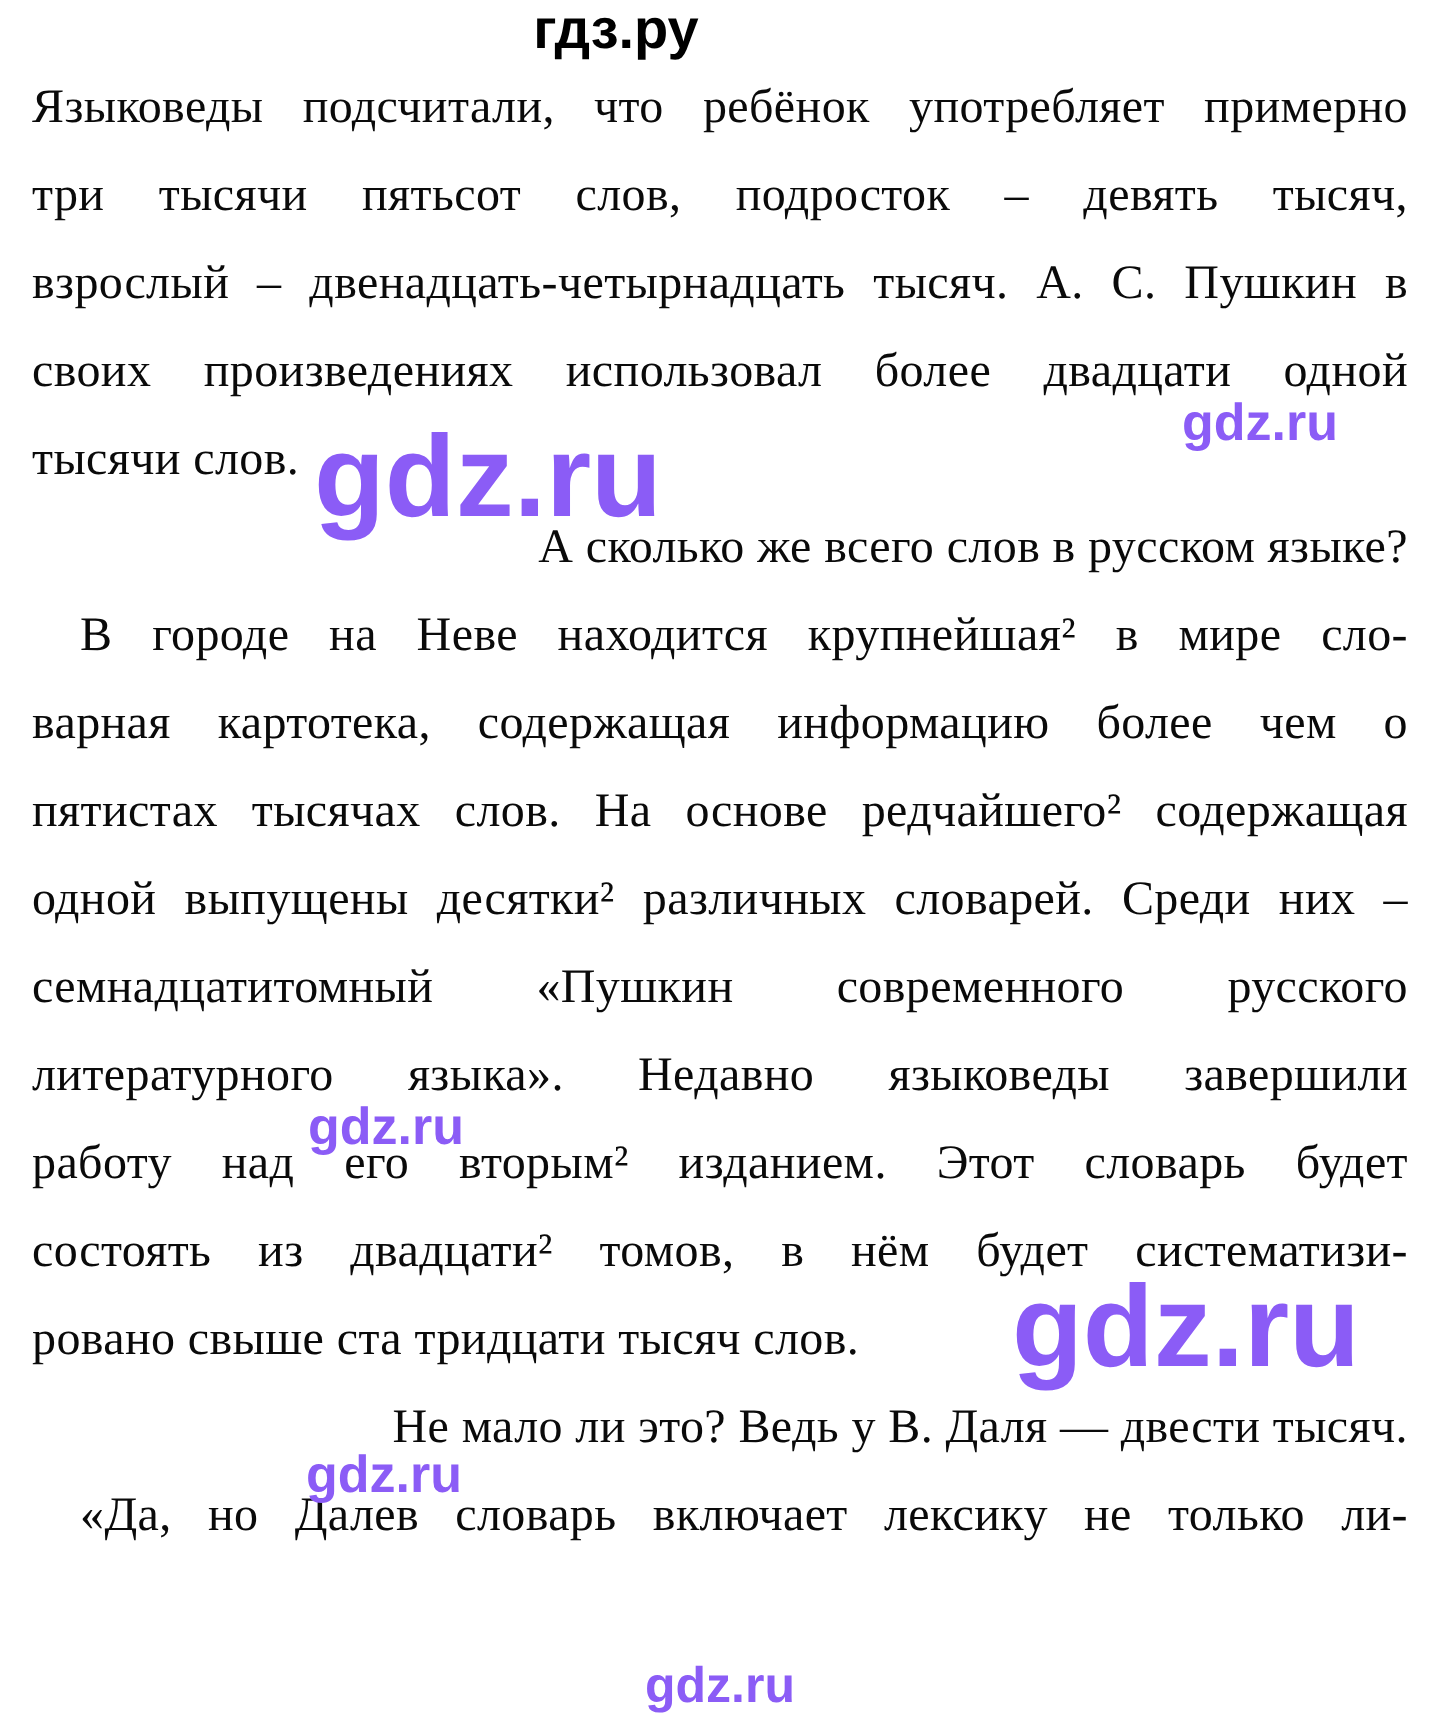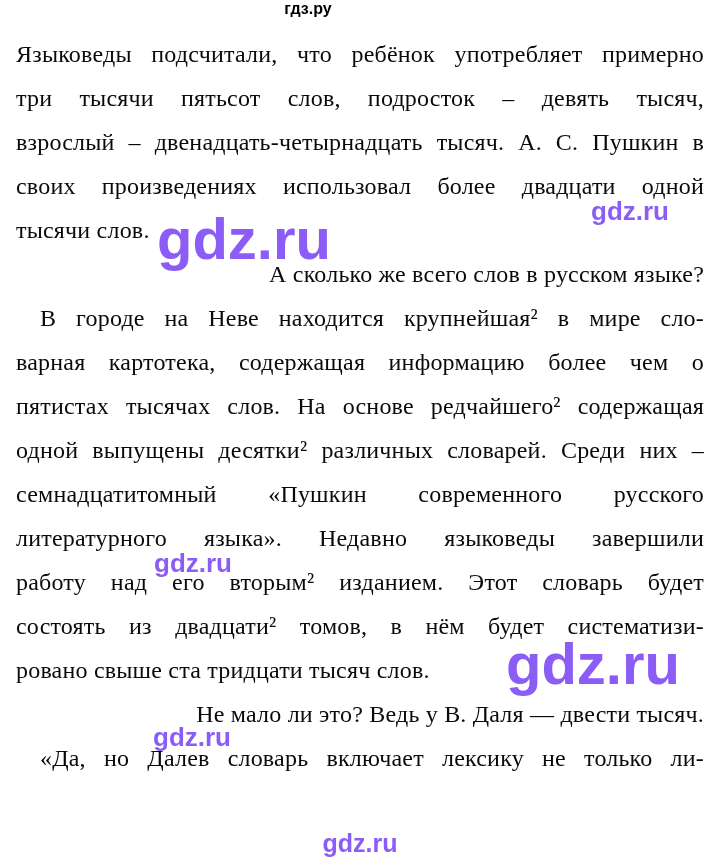--- a/index.html
+++ b/index.html
@@ -8,21 +8,21 @@
     background: #ffffff;
     position: relative;
     overflow: hidden;
     font-family: "Liberation Serif", serif;
     color: #0a0a0a;
   }
   .site-header {
     position: absolute; top: 1px; left: 0; width: 616px;
     text-align: center;
     font-family: "Liberation Sans", sans-serif;
-    font-weight: 700; font-size: 16px; color: #000;
+    font-weight: 700; font-size: 28px; color: #000;
     line-height: 1;
   }
   .textblock {
     position: absolute; top: 32px; left: 16px; width: 688px;
   }
   .line {
     height: 44px; line-height: 44px;
     font-size: 24px;
     letter-spacing: 0.2px;
   }

